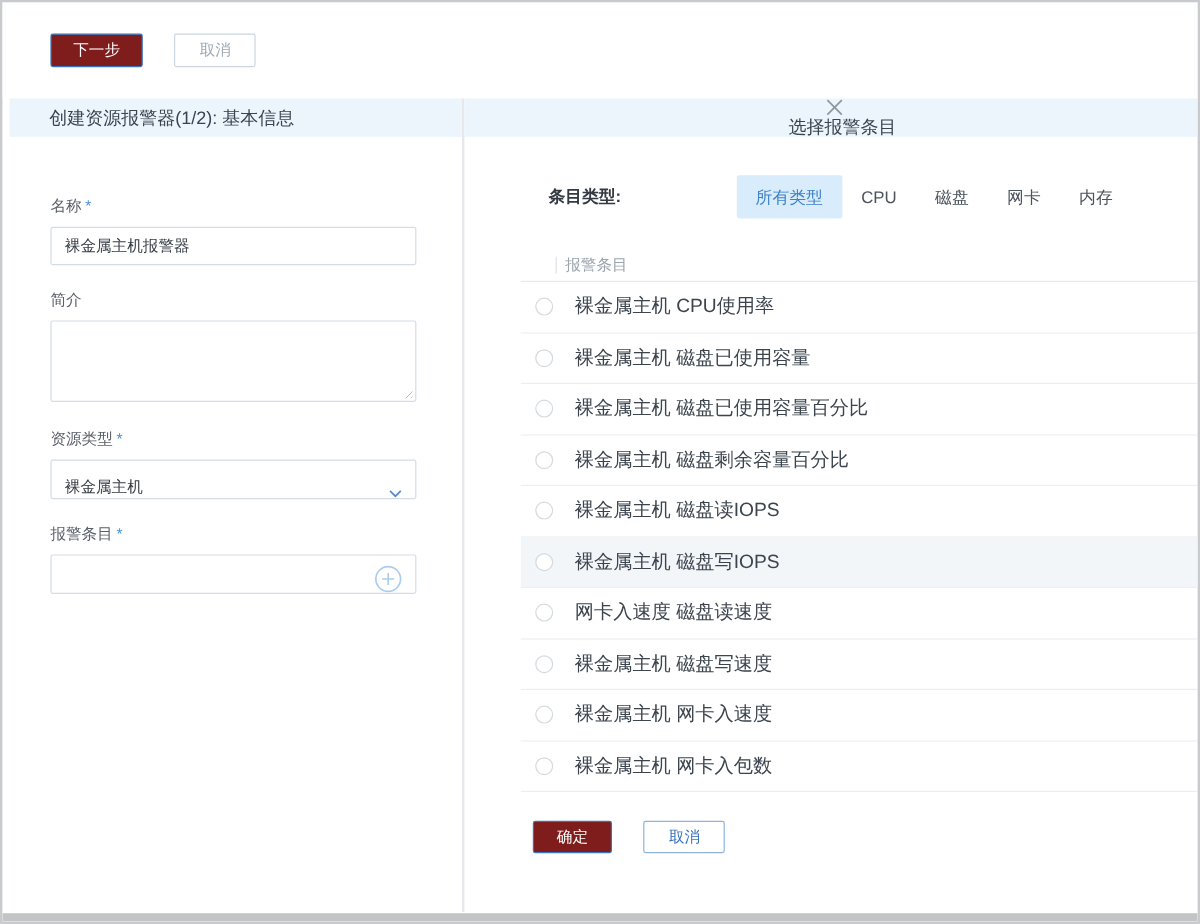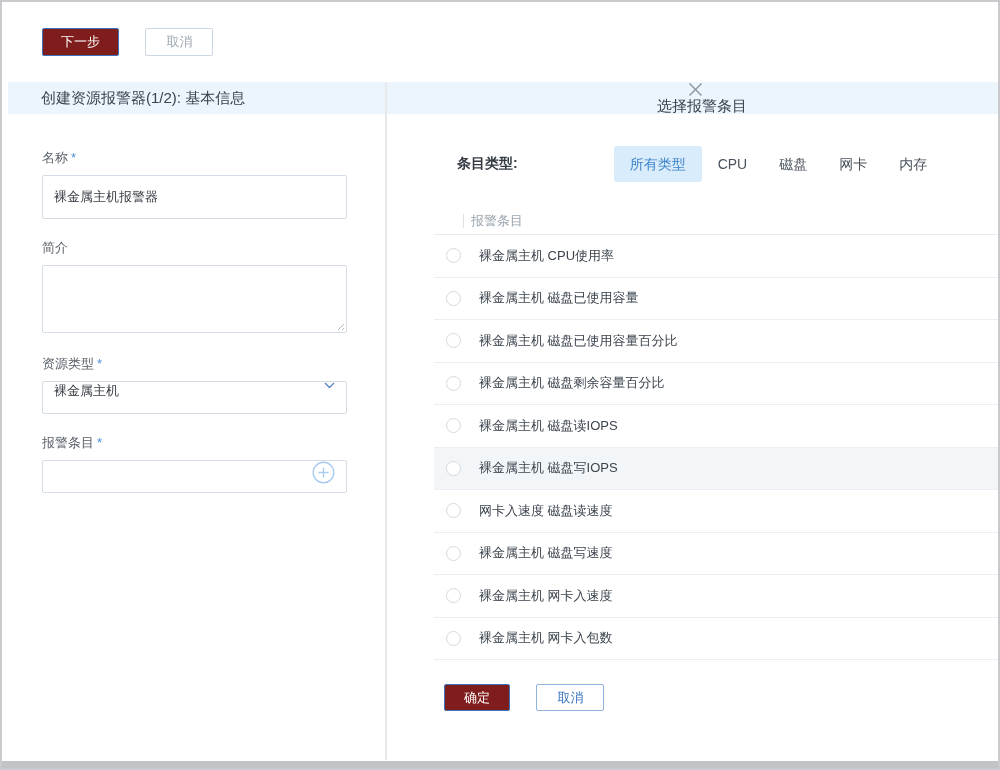--- a/index.html
+++ b/index.html
@@ -32,38 +32,38 @@
   .right-panel { flex:1; display:flex; flex-direction:column; position:relative; }
 
   .panel-header {
     height:32px; background:#edf5fc; display:flex; align-items:center;
     font-size:15px; color:#3a434e;
   }
   .left-panel .panel-header { padding-left:33px; }
   .right-panel .panel-header { padding-left:19px;flex-direction:column; }
 
   
-  .form { padding:35px 0 0 34px; }
+  .form { padding:49px 0 0 34px; }
   .field { margin-bottom:20px; width:305px; }
   .field-label { font-size:13px; color:#5a6069; margin-bottom:8px; }
   .req { color:#4a90d9; margin-left:3px; }
   .text-input, .textarea, .select-box, .picker-box {
     width:305px; border:1px solid #d4dce5; border-radius:2px; background:#fff;
     font-size:13px; color:#363c44; font-family:inherit;
   }
-  .text-input { height:44px; padding:0 11px; outline:none; }
+  .text-input { height:32px; padding:0 11px; outline:none; }
   .textarea-wrap { position:relative; width:305px; }
   .textarea { height:68px; resize:none; padding:8px 11px; display:block; outline:none; }
   .grip {
     position:absolute; right:3px; bottom:3px; width:9px; height:9px;
     background:repeating-linear-gradient(135deg, transparent 0 2px, #b6bcc2 2px 3px);
     clip-path:polygon(100% 0, 100% 100%, 0 100%);
   }
   .select-box, .picker-box {
-    height:33px; display:flex; align-items:flex-start; padding:0 11px; cursor:pointer;
+    height:33px; display:flex; align-items:flex-end; padding:0 11px; cursor:pointer;
   }
   .select-box .sel-value { flex:1; }
   .picker-box { justify-content:flex-end; }
   .field-gap-lg { margin-bottom:22px; }
 
   
   .filter-row { margin:36px 0 0 70px; display:flex; align-items:center; height:28px;gap:48px; }
   .filter-label { font-size:14px; font-weight:700; color:#333a42; margin-right:48px; }
   .tabs { display:flex; }
   .tab {
@@ -81,21 +81,21 @@
   .th { font-size:13px; color:#9aa4ae; }
   .row {
     height:42.5px; display:flex; align-items:center; padding-left:12px;
     border-bottom:1px solid #ebeef2; cursor:pointer;
   }
   .row.hl { background:#f3f6f9; }
   .radio {
     width:15px; height:15px; border:1px solid #d5dade; border-radius:50%;
     background:#fff; margin-right:18px; flex:0 0 auto; cursor:pointer;
   }
-  .row-label { font-size:13px; color:#3c444e; }
+  .row-label { font-size:16px; color:#3c444e; }
 
   .right-footer { padding:24px 0 0 57px; }
   .right-footer .btn { height:27px; line-height:25px; }
   .right-footer .btn-outline { margin-left:22px; }
 
   .close-btn { display:flex; align-items:center; margin-right:13px; cursor:pointer; }
   .title-text { color:#3a434e; }
 </style>
 </head>
 <body>

